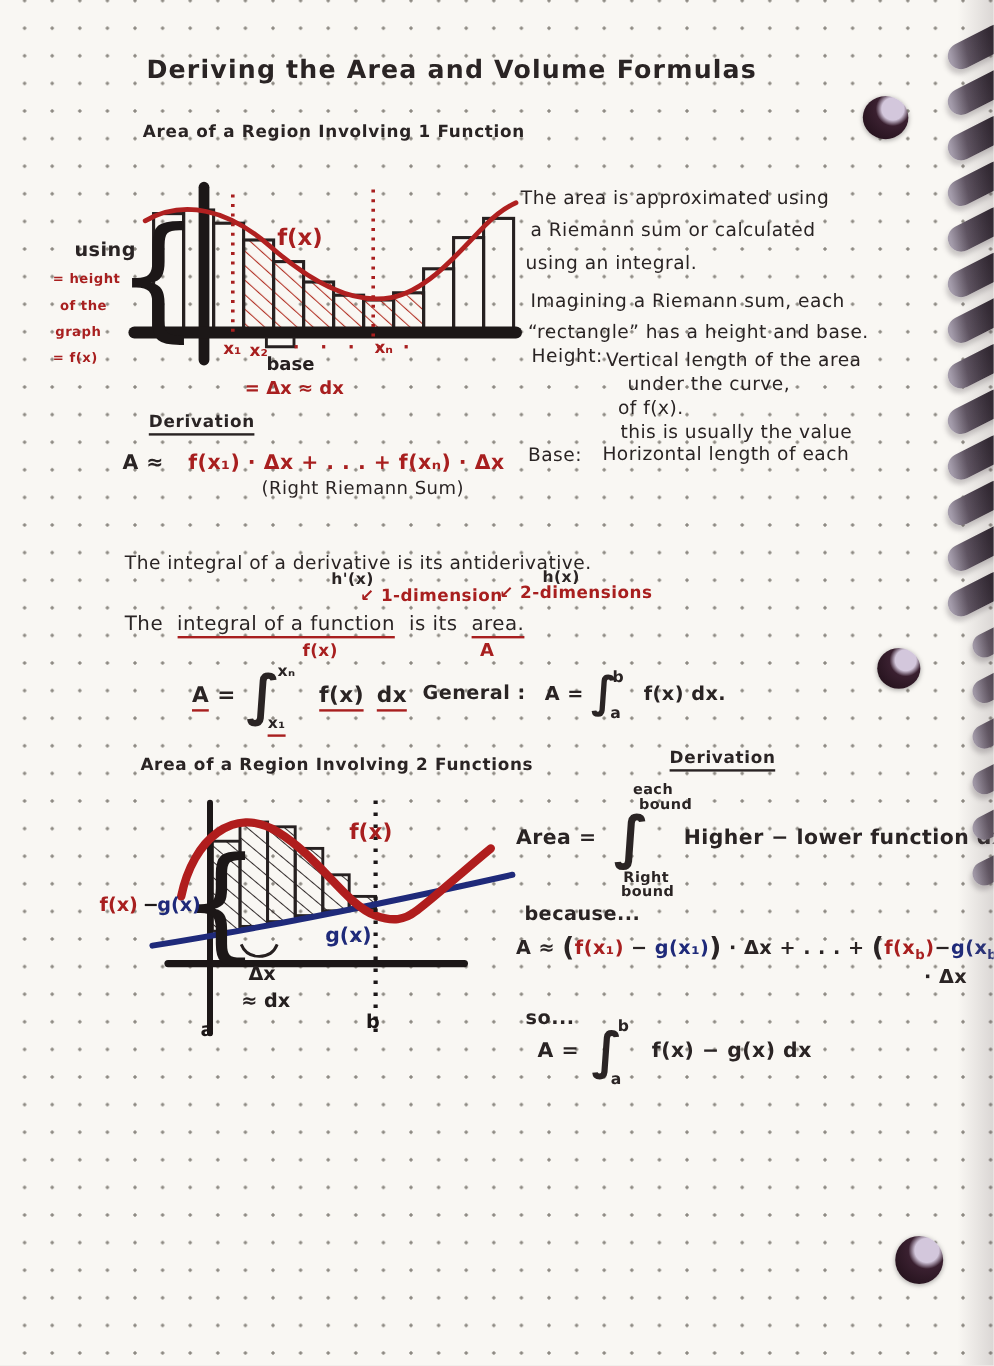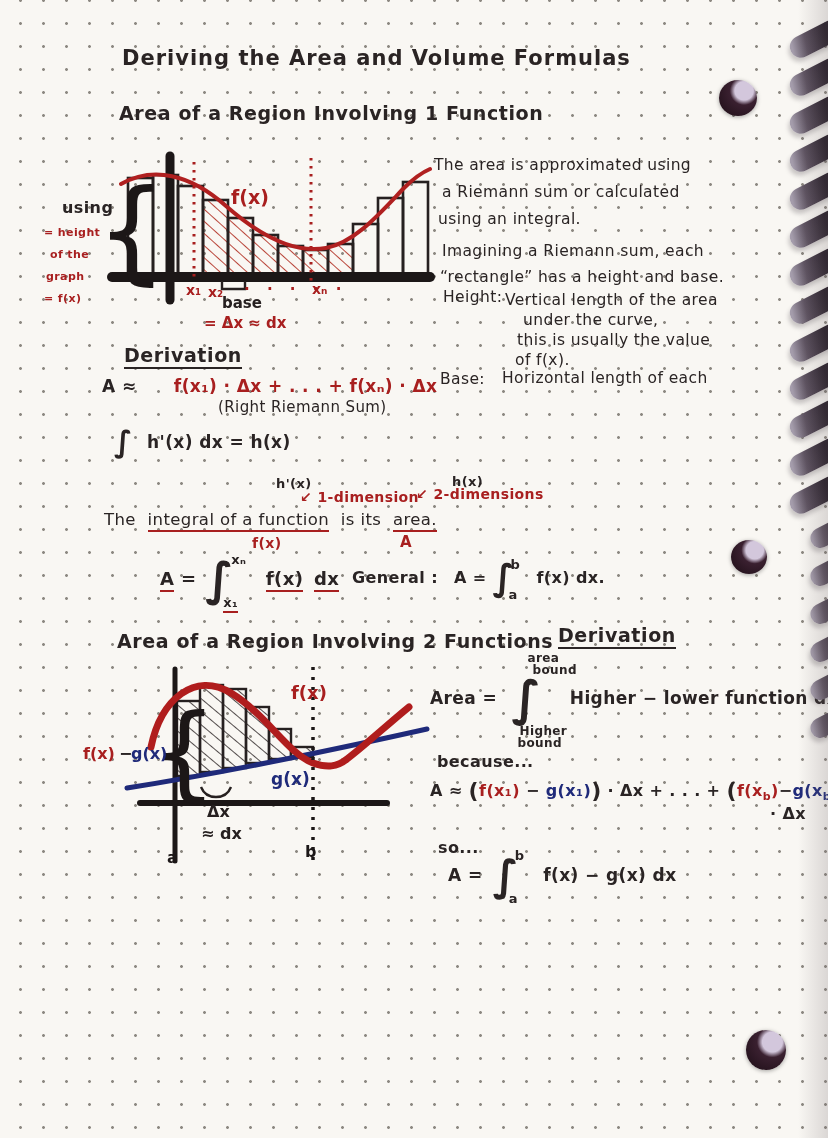--- a/index.html
+++ b/index.html
@@ -11,21 +11,21 @@
     background-size:23px 23px;background-position:9px 12px;
     color:#2a2424;
   }
   .abs{position:absolute;white-space:nowrap;}
   .hw{font-family:"DejaVu Sans",sans-serif;letter-spacing:.4px;}
   .red{color:#a81f1f;}
   .blue{color:#1f2a7a;}
   .u-black{border-bottom:2.5px solid #2a2424;padding-bottom:1px;}
   .u-red{border-bottom:2.5px solid #a81f1f;padding-bottom:1px;}
   .title{font-size:21px;font-weight:bold;letter-spacing:1px;}
-  .h2{font-size:19px;font-weight:bold;letter-spacing:.6px;}
+  .h2{font-size:14px;font-weight:bold;letter-spacing:.6px;}
   .note{font-size:15.5px;line-height:1;}
   .sm{font-size:13px;}
   
   .int-wrap{position:relative;display:inline-block;vertical-align:middle;}
   .int-glyph{font-weight:bold;line-height:.85;display:inline-block;}
   .int-sup,.int-sub{position:absolute;font-size:13px;font-weight:bold;}
   
   .coil{position:absolute;right:-16px;width:56px;height:22px;border-radius:12px;
         background:linear-gradient(105deg,#a49cab 8%,#5d5260 32%,#241b26 68%,#17101a 100%);
         transform:rotate(-27deg);box-shadow:-3px 3px 4px rgba(60,50,60,.25);}
@@ -107,39 +107,36 @@
     <div style="line-height:27px;margin-left:4px;">using an integral.</div>
   </div>
   <div class="abs hw note" style="left:442px;top:238px;">
     <div style="line-height:26px;">Imagining a Riemann sum, each</div>
     <div style="line-height:26px;margin-left:-2px;">“rectangle” has a height and base.</div>
   </div>
   <div class="abs hw note" style="left:443px;top:290px;">Height:</div>
   <div class="abs hw note" style="left:505px;top:290px;">
     <div style="line-height:20px;">Vertical length of the area</div>
     <div style="line-height:20px;margin-left:18px;">under the curve,</div>
+    <div style="line-height:20px;margin-left:10px;">of f(x).</div>
     <div style="line-height:20px;margin-left:12px;">this is usually the value</div>
-    <div style="line-height:20px;margin-left:10px;">of f(x).</div>
   </div>
   <div class="abs hw note" style="left:440px;top:372px;">Base:</div>
   <div class="abs hw note" style="left:502px;top:368px;text-align:center;">
     <div style="line-height:21px;">Horizontal length of each</div>
   </div>
 
   <div class="abs hw h2 u-black" style="left:124px;top:344px;">Derivation</div>
   <div class="abs hw" style="left:102px;top:376px;font-size:17px;font-weight:bold;">
     <span>A ≈</span>
-    <span class="red" style="margin-left:31px;text-align:center;">f(x₁) · Δx + . . . + f(xₙ) · Δx</span>
+    <span class="red" style="margin-left:14px;text-align:center;">f(x₁) · Δx + . . . + f(xₙ) · Δx</span>
   </div>
   <div class="abs hw" style="left:218px;top:398px;font-size:15px;">(Right Riemann Sum)</div>
 
-  <div class="abs hw" style="left:114px;top:424px;font-size:17px;font-weight:bold;">
-    <span style="font-size:30px;vertical-align:-4px;">∫</span>
-    <span style="margin-left:8px;">h'(x) dx = h(x)</span>
-  </div>
+  <div class="abs hw" style="left:104px;top:460px;font-size:15.5px;">The integral of a derivative is its antiderivative.</div>
   <div class="abs hw sm" style="left:276px;top:476px;font-weight:bold;">h'(x)</div>
   <div class="abs hw sm" style="left:452px;top:474px;font-weight:bold;">h(x)</div>
   <div class="abs hw red" style="left:300px;top:489px;font-size:14px;font-weight:bold;">
     <span>↙</span>
     <span>1-dimension</span>
   </div>
   <div class="abs hw red" style="left:416px;top:486px;font-size:14px;font-weight:bold;">
     <span>↙</span>
     <span>2-dimensions</span>
   </div>
@@ -209,25 +206,25 @@
     <text x="146" y="184" font-size="16" font-weight="bold" fill="#262020">≈ dx</text>
     <text x="112" y="208" font-size="16" font-weight="bold" fill="#1c1717">a</text>
     <text x="250" y="202" font-size="16" font-weight="bold" fill="#1c1717">b</text>
   </svg>
 
   <div class="abs hw" style="left:430px;top:678px;font-size:17px;font-weight:bold;">
     <span>Area =</span>
     <span class="int-wrap" style="width:26px;margin-left:8px;">
       <span class="int-glyph" style="font-size:48px;">∫</span>
       <span class="int-sup" style="left:16px;top:-26px;font-size:12px;line-height:12px;text-align:left;">
-        <span style="display:block;">area</span>
+        <span style="display:block;">each</span>
         <span style="display:block;margin-left:5px;">bound</span>
       </span>
       <span class="int-sub" style="left:8px;bottom:-30px;font-size:12px;line-height:12px;">
-        <span style="display:block;">Higher</span>
+        <span style="display:block;">Right</span>
         <span style="display:block;margin-left:-2px;">bound</span>
       </span>
     </span>
     <span style="margin-left:26px;">Higher − lower function dx</span>
   </div>
   <div class="abs hw" style="left:437px;top:752px;font-size:16px;font-weight:bold;">because...</div>
   <div class="abs hw" style="left:430px;top:778px;font-size:16px;font-weight:bold;">
     <span>A ≈</span>
     <span style="font-size:22px;vertical-align:-2px;">(</span><span class="red">f(x₁)</span>
     <span>−</span>

